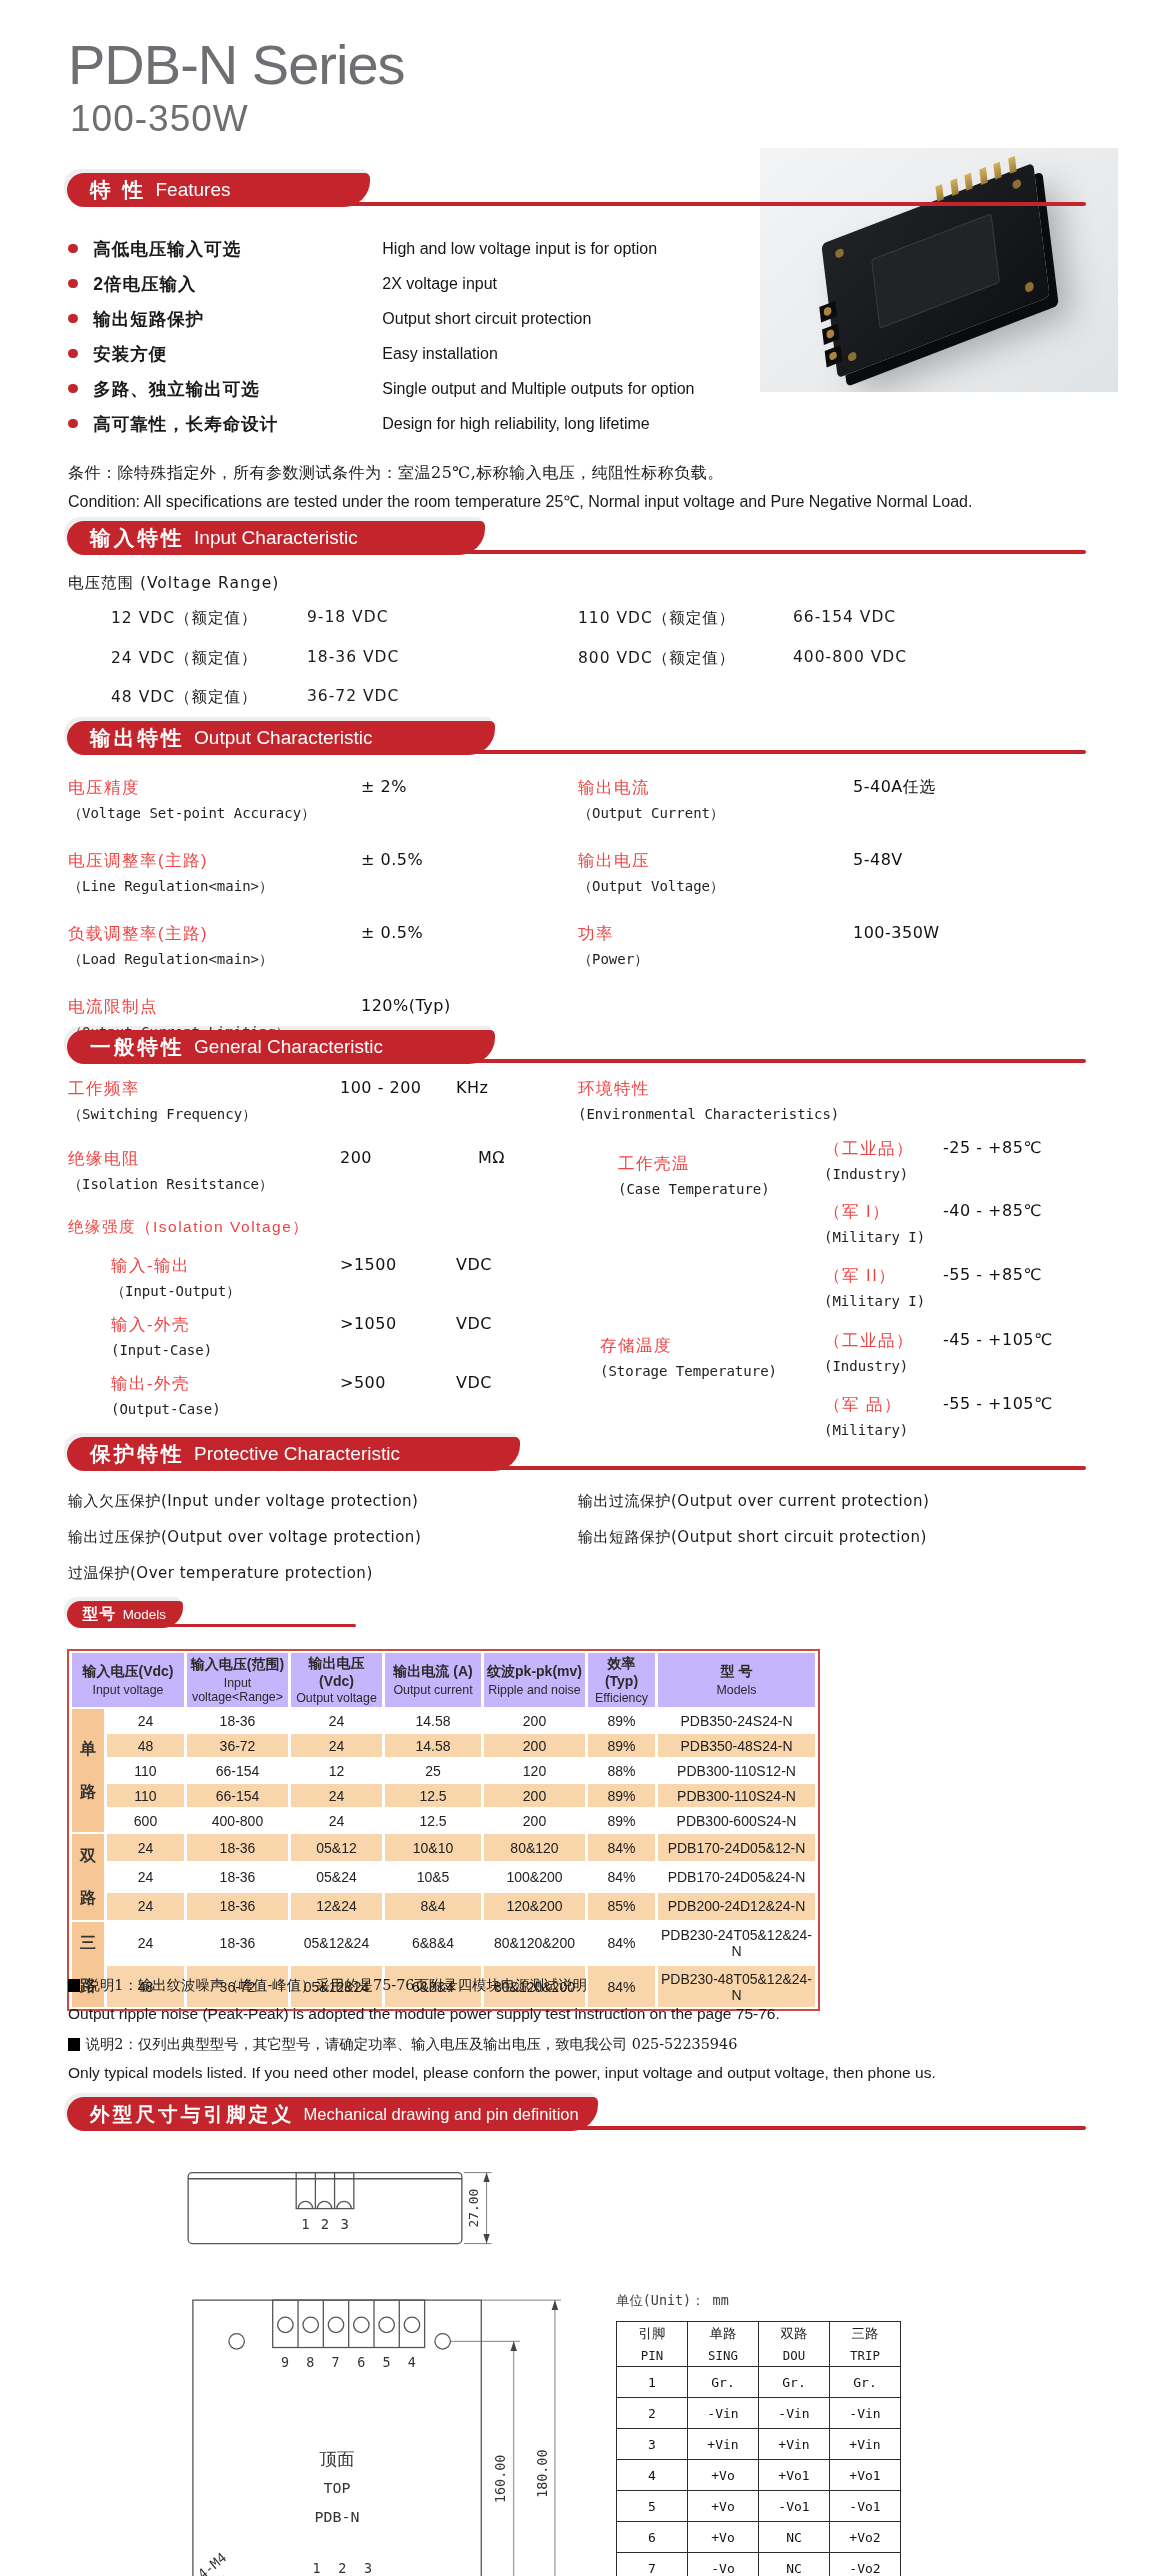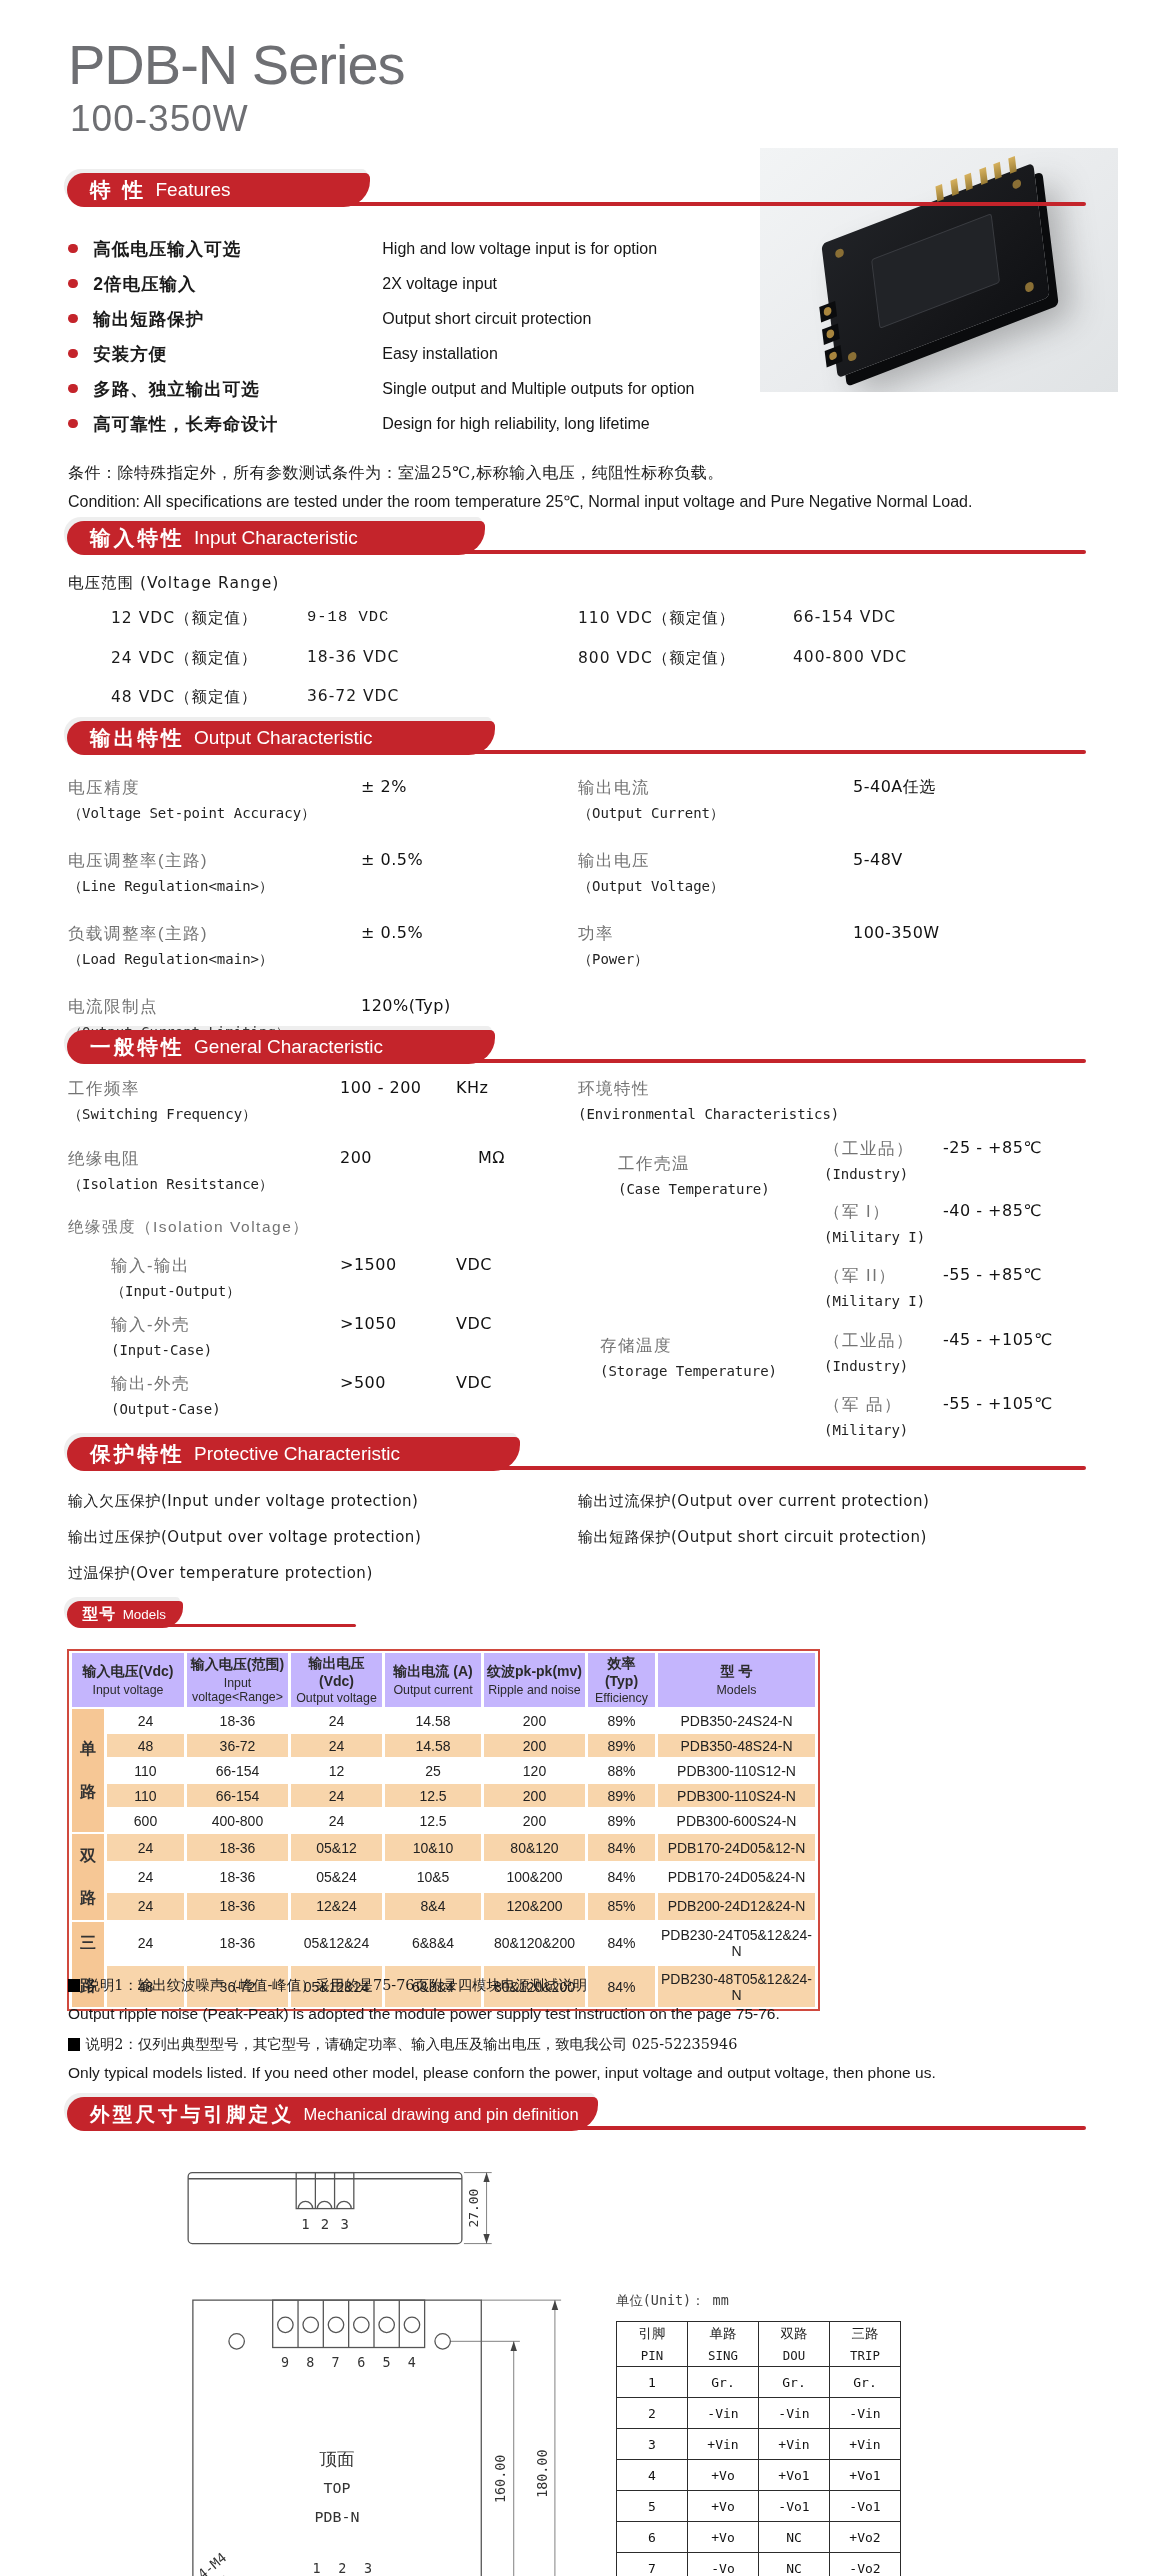--- a/index.html
+++ b/index.html
@@ -33,21 +33,21 @@
   
   .feature-item { display:flex; align-items:center; height:35px; }
   .bullet { width:9.8px; height:9.8px; border-radius:50%; background:#c4242b; margin-right:15.5px; flex:0 0 auto; }
   .feature-zh { font-size:17.5px; font-weight:bold; width:289px; letter-spacing:1px; }
   .feature-en { font-size:16px; color:#161616; }
 
   .cond-zh { font-size:16px; font-family:"DejaVu Serif", serif; letter-spacing:0.5px; }
   .cond-en { font-size:16px; }
 
   
-  .spec-zh { font-size:16.5px; color:#737373; letter-spacing:1.5px; }
+  .spec-zh { font-size:16.5px; color:#ef4444; letter-spacing:1.5px; }
   .spec-en { font-size:14px; color:#222; margin-top:6.2px; font-family:"DejaVu Sans Mono", monospace; letter-spacing:0; }
   .spec-val { font-size:16px; color:#111; letter-spacing:0.5px; font-family:"DejaVu Sans", sans-serif; }
   .vrow-label, .vrow-val { font-size:15.5px; letter-spacing:1px; font-family:"DejaVu Sans", sans-serif; }
   .prot-item { font-size:15px; font-family:"DejaVu Sans", sans-serif; letter-spacing:0.5px; }
 
   
   .photo { background:linear-gradient(140deg,#f2f4f5 0%,#e9ebed 55%,#e0e3e5 100%); overflow:hidden; }
   .module-face {
     position:absolute; left:62px; top:57px; width:227px; height:131px;
     background:linear-gradient(150deg,#202226 0%,#17181b 60%,#101114 100%);
@@ -168,21 +168,21 @@
     <div class="banner" style="width:418px;">
       <span class="banner-zh">输入特性</span>
       <span class="banner-en">Input Characteristic</span>
     </div>
     <div class="banner-line"></div>
   </div>
 
   <div class="abs vrow-label" style="left:68px; top:573px;">电压范围 (Voltage Range)</div>
 
   <div class="abs vrow-label" style="left:111px; top:608px;">12 VDC（额定值）</div>
-  <div class="abs vrow-val" style="left:307px; top:608px;font-family:Liberation Mono, monospace;">9-18  VDC</div>
+  <div class="abs vrow-val" style="left:307px; top:608px;">9-18  VDC</div>
   <div class="abs vrow-label" style="left:578px; top:608px;">110 VDC（额定值）</div>
   <div class="abs vrow-val" style="left:793px; top:608px;">66-154  VDC</div>
 
   <div class="abs vrow-label" style="left:111px; top:648px;">24 VDC（额定值）</div>
   <div class="abs vrow-val" style="left:307px; top:648px;">18-36  VDC</div>
   <div class="abs vrow-label" style="left:578px; top:648px;">800 VDC（额定值）</div>
   <div class="abs vrow-val" style="left:793px; top:648px;">400-800  VDC</div>
 
   <div class="abs vrow-label" style="left:111px; top:687px;">48 VDC（额定值）</div>
   <div class="abs vrow-val" style="left:307px; top:687px;">36-72  VDC</div>

